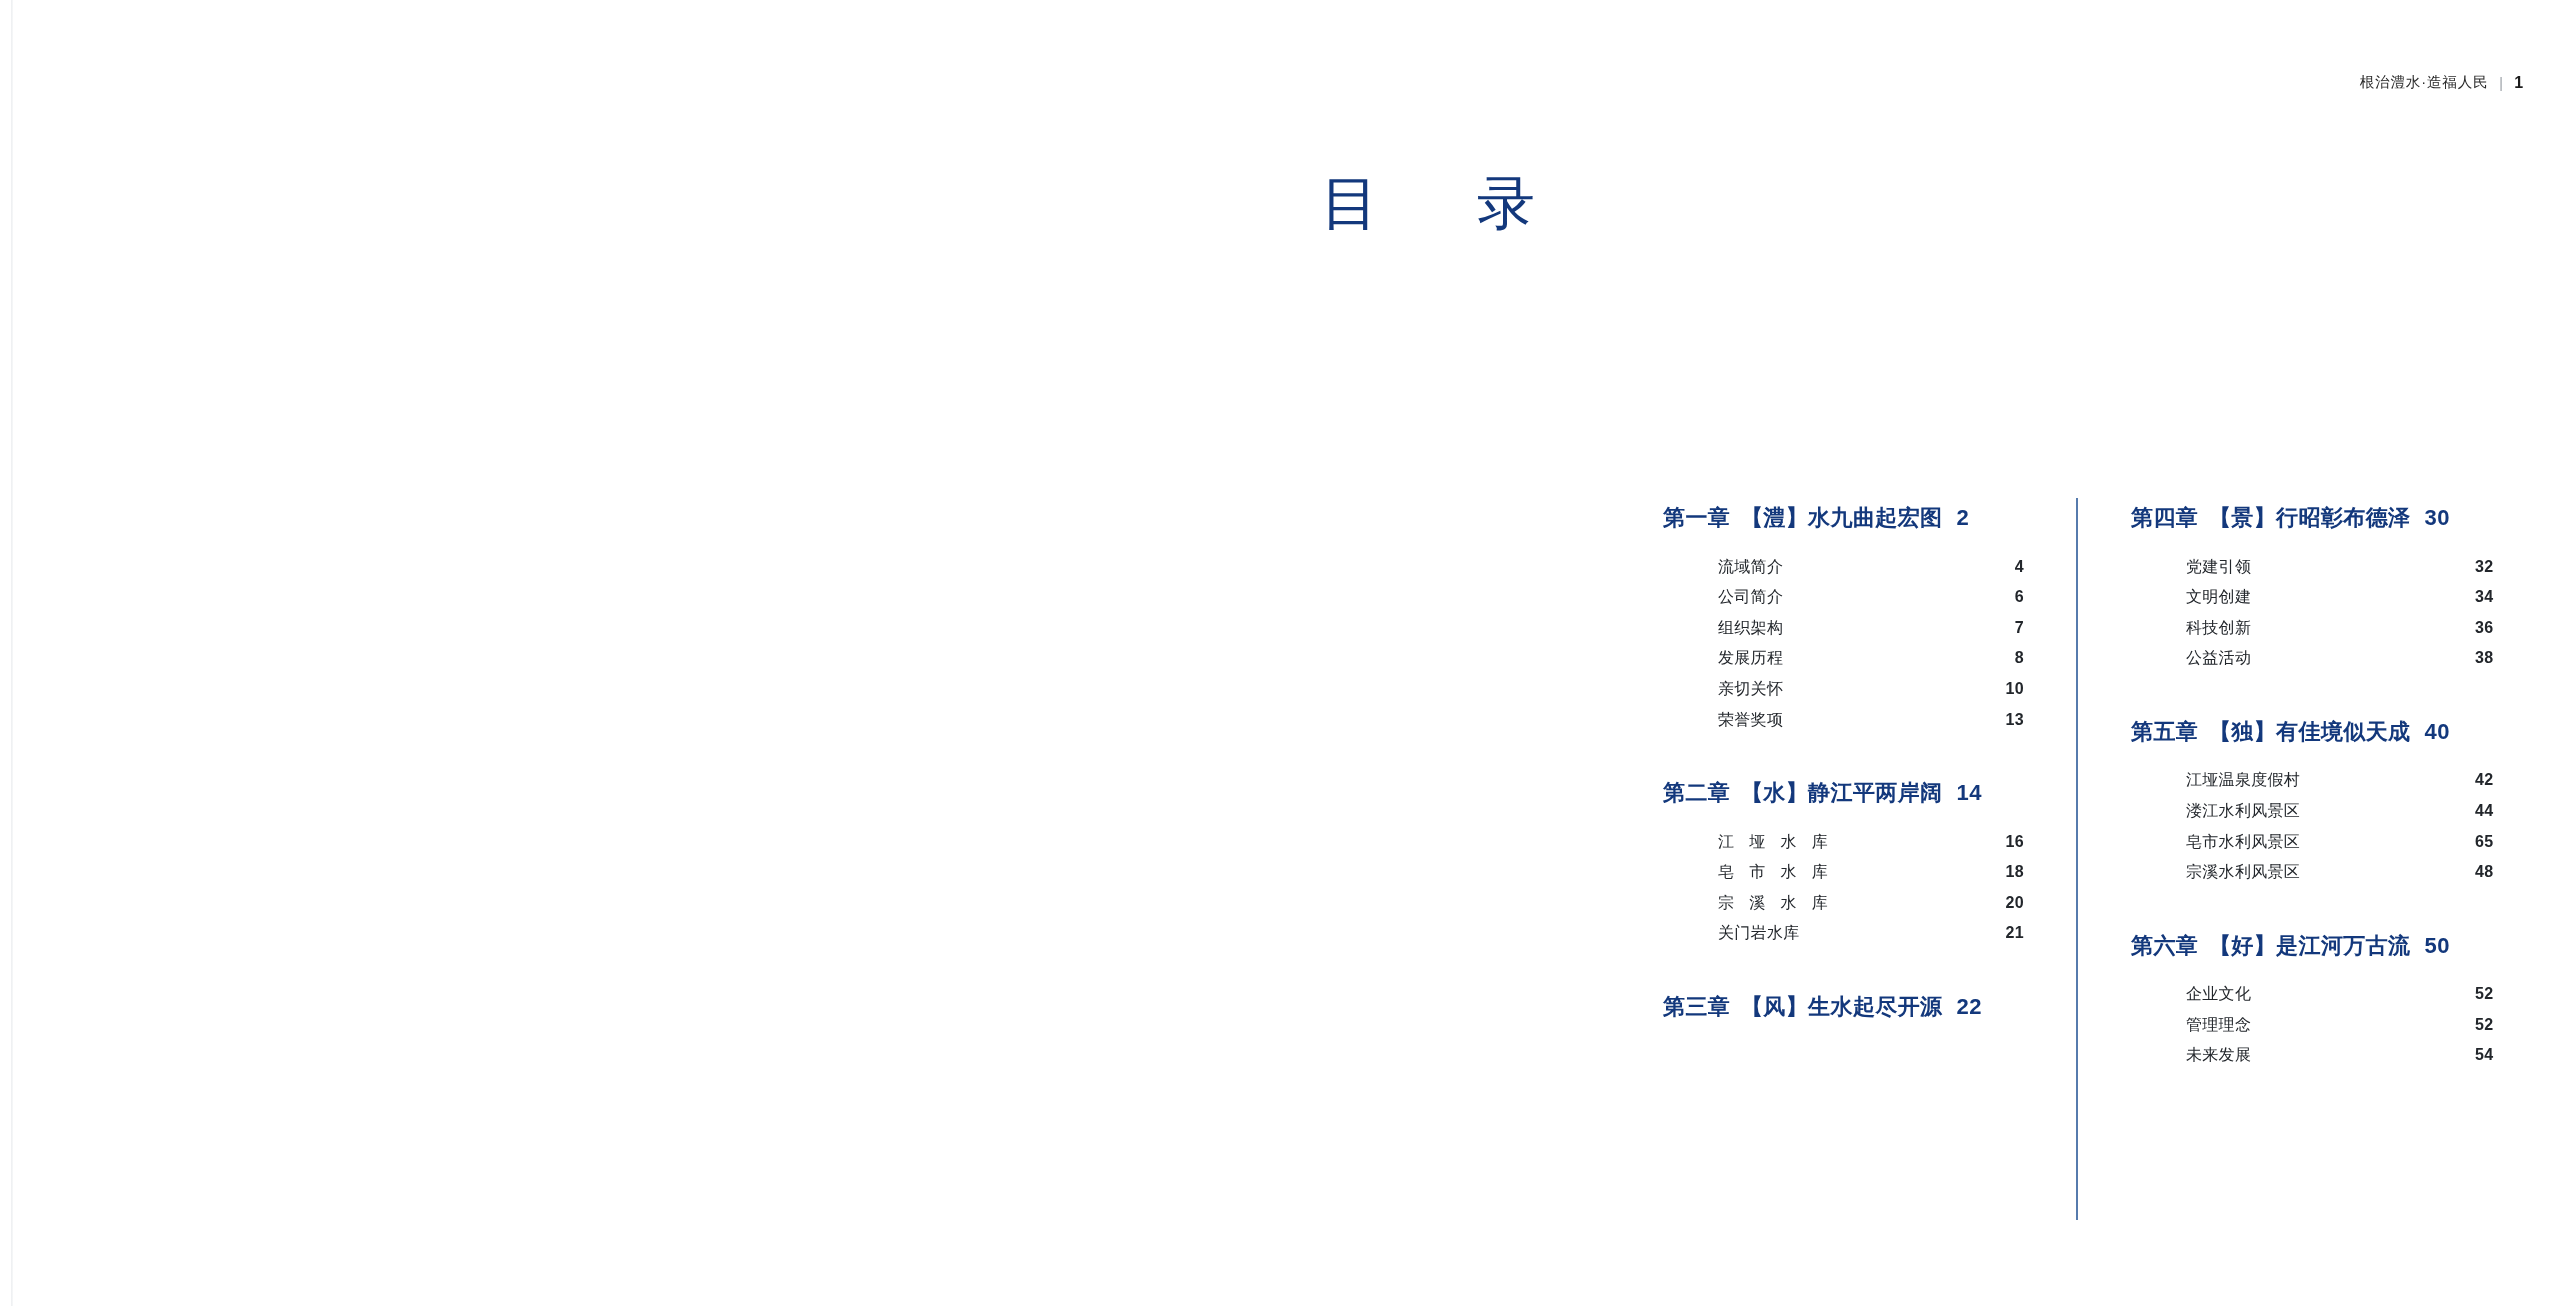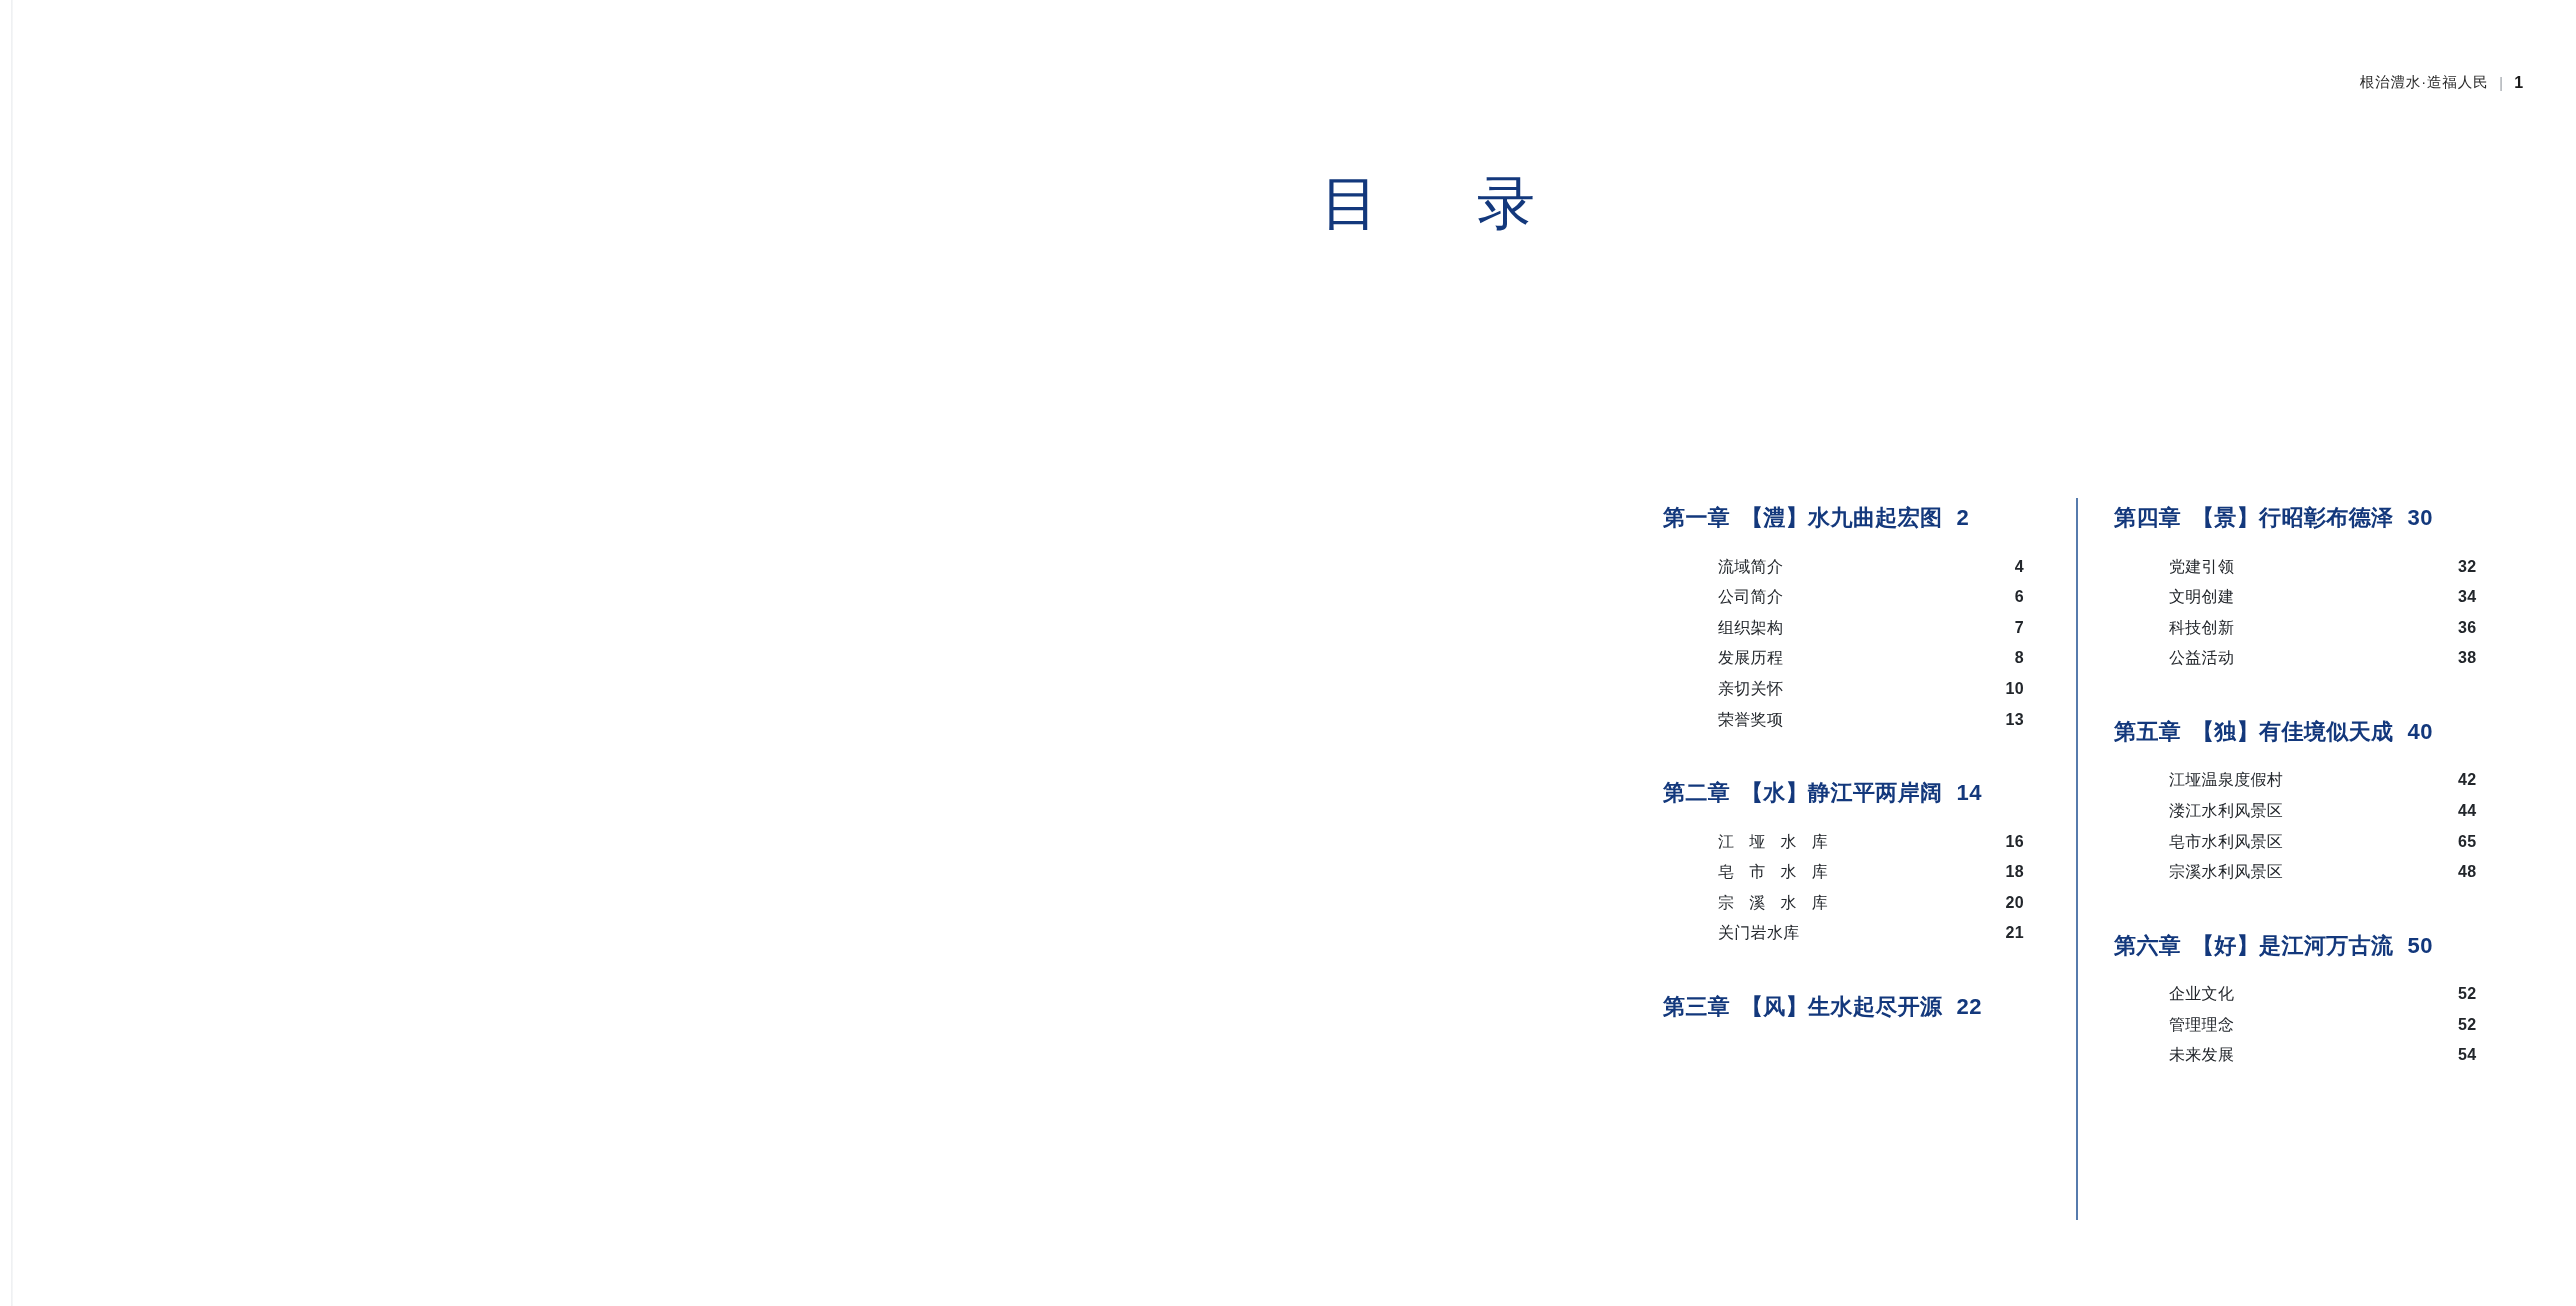--- a/index.html
+++ b/index.html
@@ -74,21 +74,21 @@
     white-space: nowrap;
   }
 
   
   .columns {
     position: absolute;
     left: 1655px;
     top: 503px;
     width: 852px;
     display: flex;
-    gap: 0;
+    gap: 17px;
   }
   .col {
     position: relative;
     width: 367px;
   }
   .col.left { padding-right: 48px; }
   .col.right { padding-left: 36px; }
 
   
   .col-divider {

